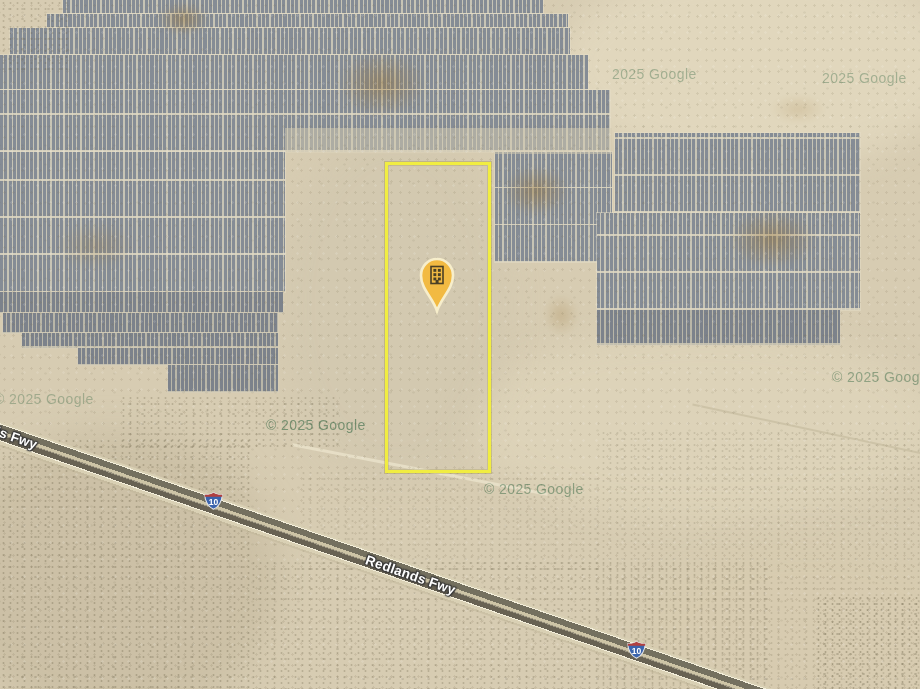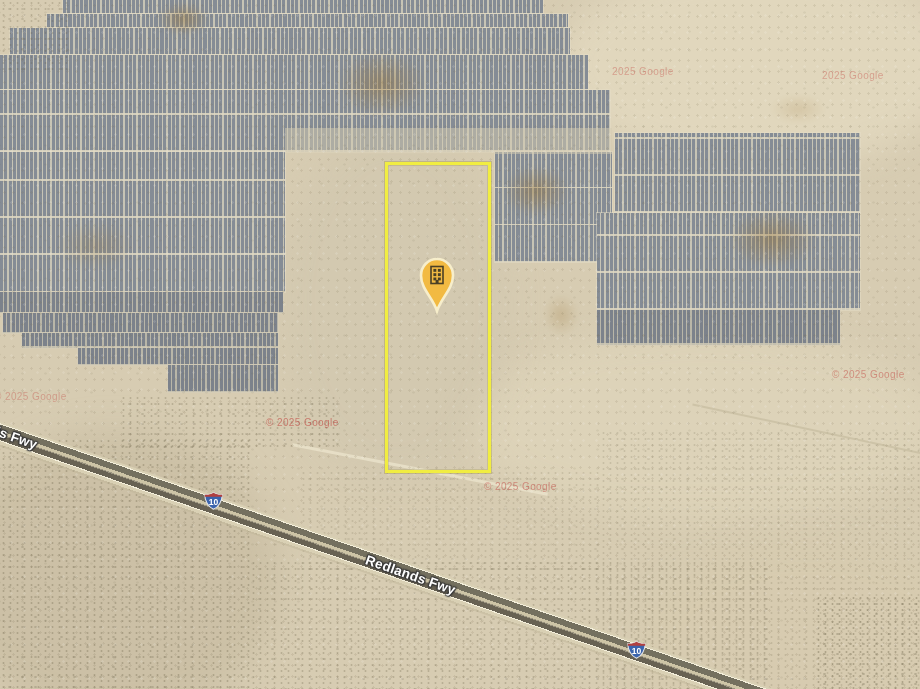--- a/index.html
+++ b/index.html
@@ -101,21 +101,21 @@
   .sh2{left:627px;top:641px;}
   .shield text{font-family:"Liberation Sans",sans-serif;font-size:9px;font-weight:bold;}
 
   
   .parcel{position:absolute;left:385px;top:162px;width:100px;height:305px;z-index:6;
     border:3px solid #f1ed41;box-shadow:0 0 0 1px rgba(130,120,20,.25), inset 0 0 0 1px rgba(130,120,20,.18);
     pointer-events:none;}
   .marker{position:absolute;left:417px;top:255px;width:40px;height:60px;z-index:10;cursor:pointer;}
 
   
-  .wm{position:absolute;z-index:11;color:#b91c1c;font-size:10px;letter-spacing:.4px;
+  .wm{position:absolute;z-index:11;color:#14532d;font-size:14px;letter-spacing:.4px;
     white-space:nowrap;pointer-events:none;}
   .wm1{left:612px;top:66px;opacity:.30;}
   .wm2{left:822px;top:70px;opacity:.30;}
   .wm3{left:266px;top:417px;opacity:.48;}
   .wm4{left:484px;top:481px;opacity:.40;}
   .wm5{left:832px;top:369px;opacity:.38;}
   .wm6{left:-6px;top:391px;opacity:.28;}
 </style>
 </head>
 <body>

